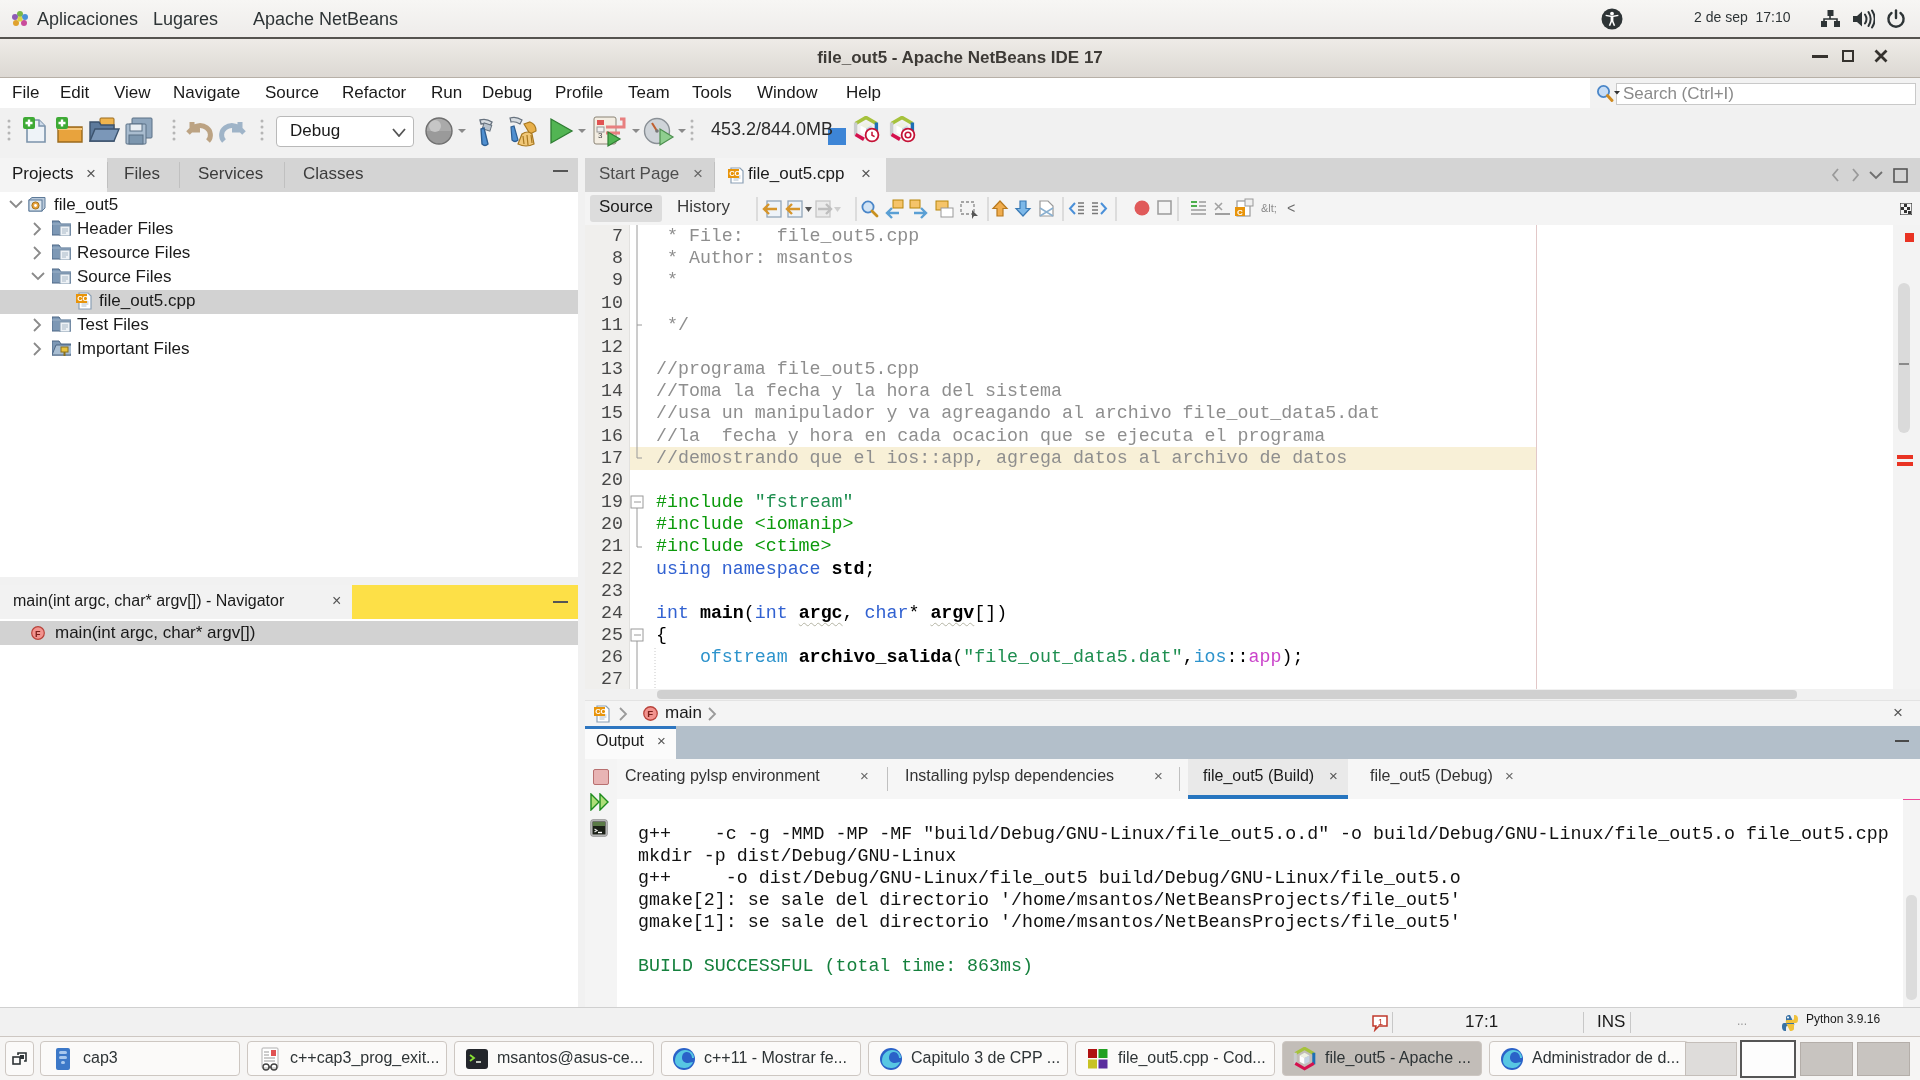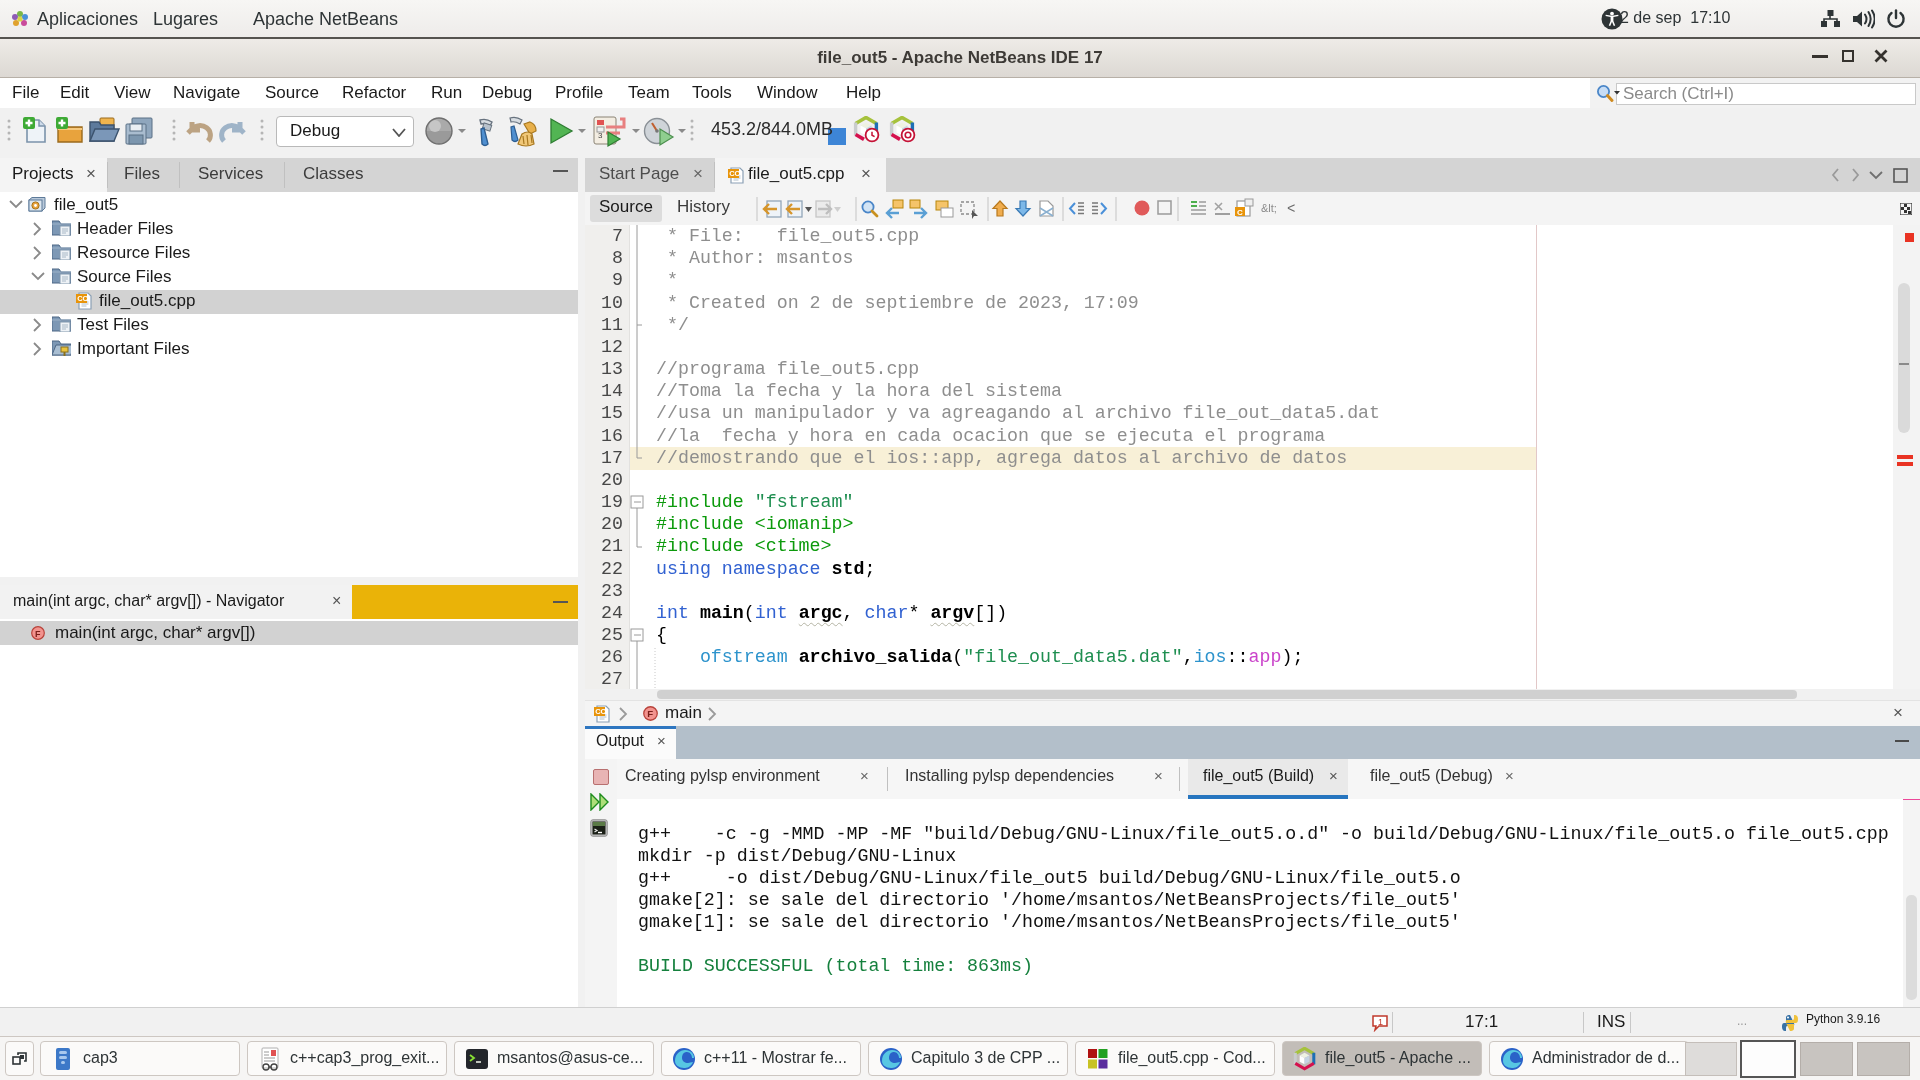--- a/index.html
+++ b/index.html
@@ -25,21 +25,21 @@
     border:1px solid #c9c9c9;}
   
   #toolbar{left:0;top:108px;width:1920px;height:45px;background:#f1f1f1;}
   
   #leftTabbar{left:0;top:153px;width:585px;height:39px;background:#f1f1f1;}
   #editTabbar{left:585px;top:153px;width:1335px;height:39px;background:#f1f1f1;}
   .tabrow{position:absolute;left:0;top:5px;right:0;height:34px;background:#d4d4d4;}
   .tab{position:absolute;top:0;height:34px;font-size:17px;color:#3c3c3c;}
   .tabsep{position:absolute;top:4px;width:1px;height:26px;background:#c0c0c0;}
   #projPanel{left:0;top:192px;width:578px;height:385px;background:#fff;}
-  #navTabbar{left:0;top:585px;width:578px;height:34px;background:#eab308;}
+  #navTabbar{left:0;top:585px;width:578px;height:34px;background:#fde047;}
   #navPanel{left:0;top:619px;width:578px;height:388px;background:#fff;}
   #vsplit{left:578px;top:153px;width:7px;height:854px;background:#f1f1f1;}
   
   #edToolbar{left:585px;top:192px;width:1335px;height:33px;background:#f4f4f4;}
   #edBody{left:585px;top:225px;width:1335px;height:464px;background:#fff;}
   #gutter{left:0px;top:0px;width:44px;height:464px;background:#f0efed;border-right:1px solid #e2e1df;}
   .lno{position:absolute;left:0;width:38px;text-align:right;font-size:18.3px;color:#474747;}
   .cl{position:absolute;left:71px;font-size:18.3px;line-height:22px;white-space:pre;color:#000;font-family:"Liberation Mono",monospace;}
   .lno{font-family:"Liberation Mono",monospace;line-height:22px;}
   .cmt{color:#8e8e8e;}
@@ -79,21 +79,21 @@
       <circle cx="9" cy="9" r="2.6" fill="#d8d345"></circle>
     </svg>
     <div class="mi" style="left:37px">Aplicaciones</div>
     <div class="mi" style="left:153px">Lugares</div>
     <div class="mi" style="left:253px">Apache NetBeans</div>
     <svg class="ab" style="left:1601px;top:8px" width="22" height="22" viewBox="0 0 22 22">
       <circle cx="11" cy="11" r="10.5" fill="#2e3436"></circle>
       <circle cx="11" cy="5.6" r="1.9" fill="#fff"></circle>
       <path d="M4.5 8 L9.6 9 L9.6 13 L7.8 17.5 L9.2 18 L11 13.8 L12.8 18 L14.2 17.5 L12.4 13 L12.4 9 L17.5 8 L17.2 6.7 L11 7.8 L4.8 6.7 Z" fill="#fff"></path>
     </svg>
-    <div class="mi" style="left:1620px;font-size:16px">2 de sep&nbsp; 17:10</div>
+    <div class="mi" style="left:1694px;font-size:14px">2 de sep&nbsp; 17:10</div>
     <svg class="ab" style="left:1820px;top:9px" width="21" height="20" viewBox="0 0 21 20">
       <rect x="7.5" y="1" width="6" height="6" fill="#2e3436"></rect>
       <rect x="1" y="12" width="6" height="6" fill="#2e3436"></rect>
       <rect x="14" y="12" width="6" height="6" fill="#2e3436"></rect>
       <path d="M10 7 L10 10 M4 12 L4 10 L17 10 L17 12" stroke="#2e3436" stroke-width="1.6" fill="none"></path>
     </svg>
     <svg class="ab" style="left:1851px;top:9px" width="24" height="20" viewBox="0 0 24 20">
       <path d="M2 7 L6 7 L11 2.5 L11 17.5 L6 13 L2 13 Z" fill="#2e3436"></path>
       <path d="M14 5.5 Q17 10 14 14.5 M17.5 3 Q21.8 10 17.5 17 M21 1.5 Q26.5 10 21 18.5" stroke="#2e3436" stroke-width="2" fill="none" stroke-linecap="round"></path>
     </svg>
@@ -520,21 +520,20 @@
     <div class="lno" style="top:310px">21</div>
     <div class="lno" style="top:333px">22</div>
     <div class="lno" style="top:355px">23</div>
     <div class="lno" style="top:377px">24</div>
     <div class="lno" style="top:399px">25</div>
     <div class="lno" style="top:421px">26</div>
     <div class="lno" style="top:443px">27</div>
     <div class="cl cmt" style="top:0"> * File:   file_out5.cpp</div>
     <div class="cl cmt" style="top:22px"> * Author: msantos</div>
     <div class="cl cmt" style="top:44px"> *</div>
-    <div class="cl cmt" style="top:67px"> * Created on 2 de septiembre de 2023, 17:09</div>
     <div class="cl cmt" style="top:89px"> */</div>
     <div class="cl cmt" style="top:133px">//programa file_out5.cpp</div>
     <div class="cl cmt" style="top:155px">//Toma la fecha y la hora del sistema</div>
     <div class="cl cmt" style="top:177px">//usa un manipulador y va agreagando al archivo file_out_data5.dat</div>
     <div class="cl cmt" style="top:222px">//demostrando que el ios::app, agrega datos al archivo de datos</div>
     <div class="cl cmt" style="top:200px">//la  fecha y hora en cada ocacion que se ejecuta el programa</div>
     <div class="cl" style="top:266px"><span class="pp">#include </span><span class="str">"fstream"</span></div>
     <div class="cl" style="top:288px"><span class="pp">#include &lt;iomanip&gt;</span></div>
     <div class="cl" style="top:310px"><span class="pp">#include &lt;ctime&gt;</span></div>
     <div class="cl" style="top:333px"><span class="kw">using namespace</span> <b>std</b>;</div>

